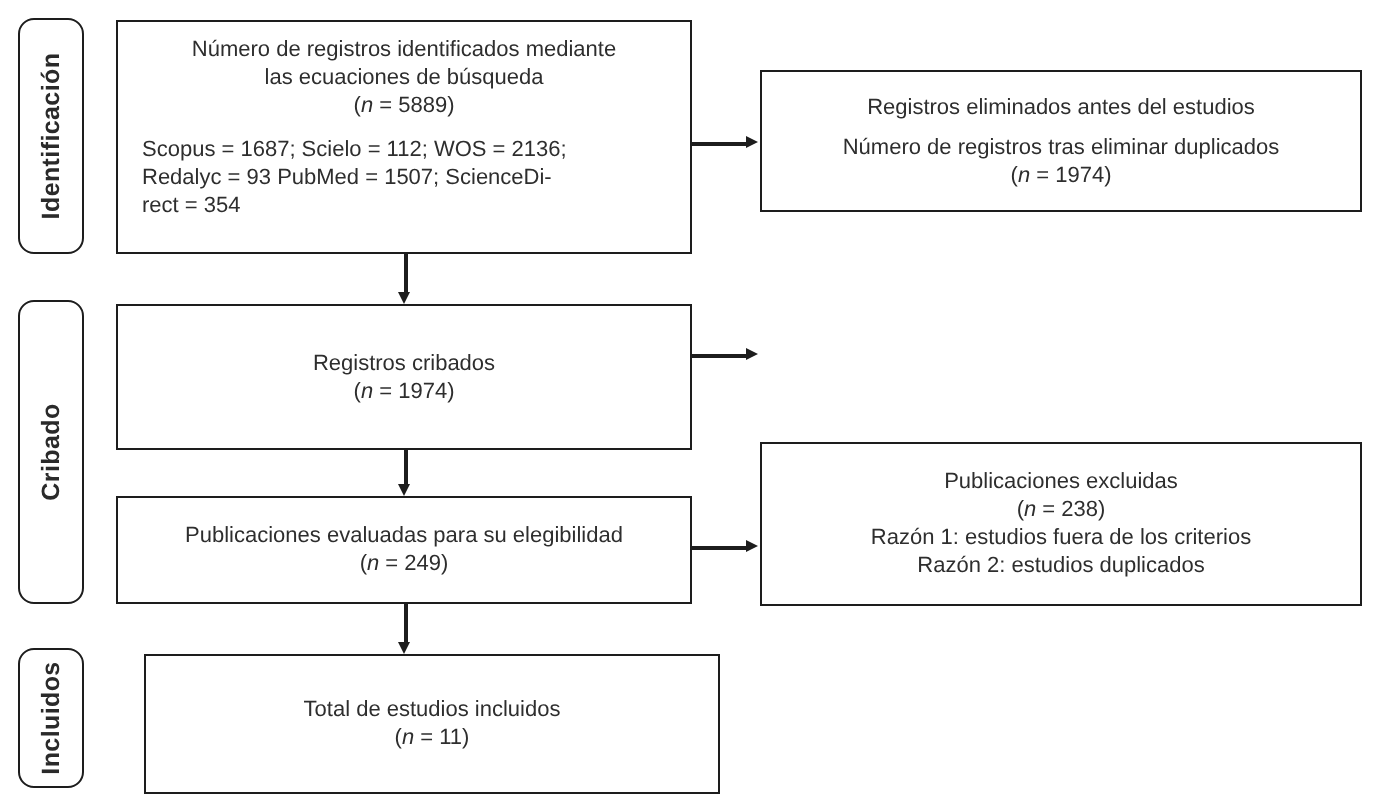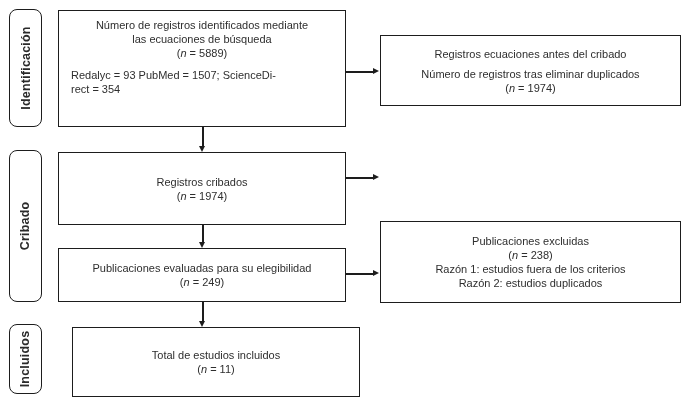--- a/index.html
+++ b/index.html
@@ -98,27 +98,28 @@
   </div>
   <div class="stage stage-included">
     <span>Incluidos</span>
   </div>
 
   <div class="box box-identified">
     <div class="tline">Número de registros identificados mediante</div>
     <div class="tline">las ecuaciones de búsqueda</div>
     <div class="tline nline"><span>(</span><i>n</i><span> = 5889)</span></div>
     <div class="sources">
+      <div class="tline">Scopus = 1687; Scielo = 112; WOS = 2136;</div>
       <div class="tline">Redalyc = 93 PubMed = 1507; ScienceDi-</div>
       <div class="tline">rect = 354</div>
     </div>
   </div>
 
   <div class="box box-removed">
-    <div class="tline para-gap">Registros ecuaciones antes del cribado</div>
+    <div class="tline para-gap">Registros eliminados antes del estudios</div>
     <div class="tline">Número de registros tras eliminar duplicados</div>
     <div class="tline nline"><span>(</span><i>n</i><span> = 1974)</span></div>
   </div>
 
   <div class="box box-screened">
     <div class="tline">Registros cribados</div>
     <div class="tline nline"><span>(</span><i>n</i><span> = 1974)</span></div>
   </div>
 
 

